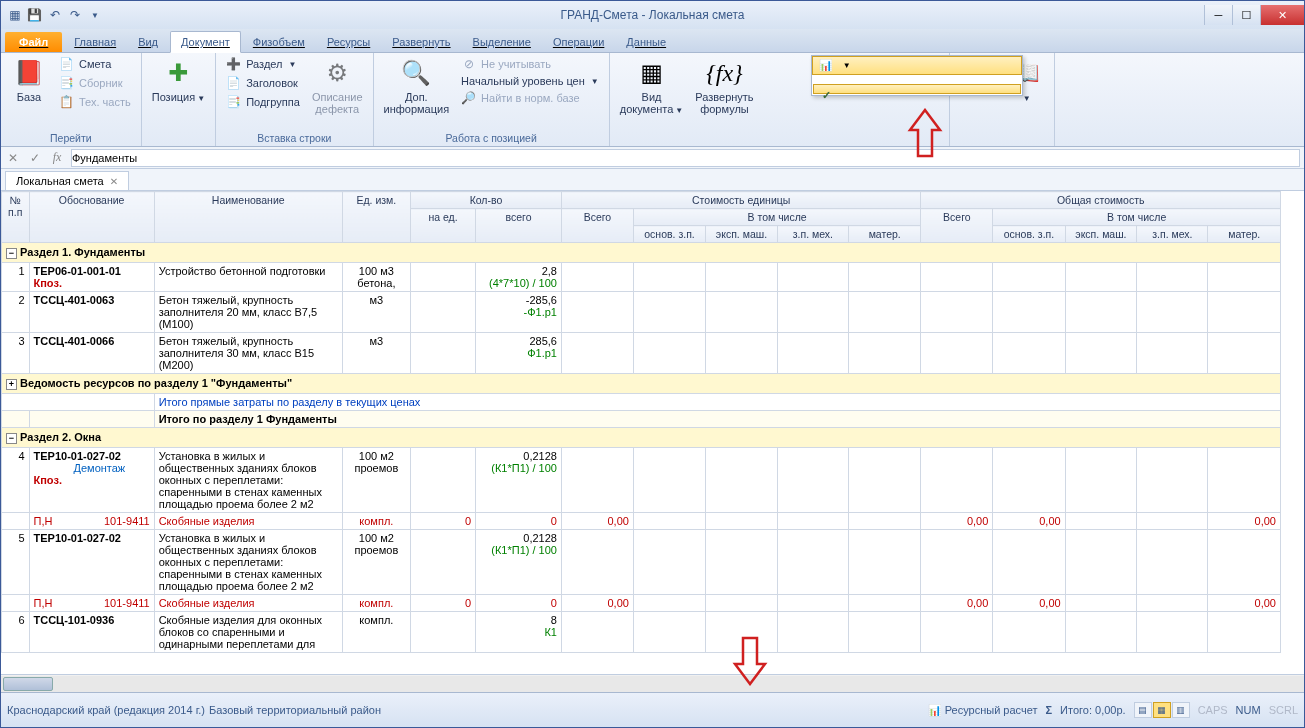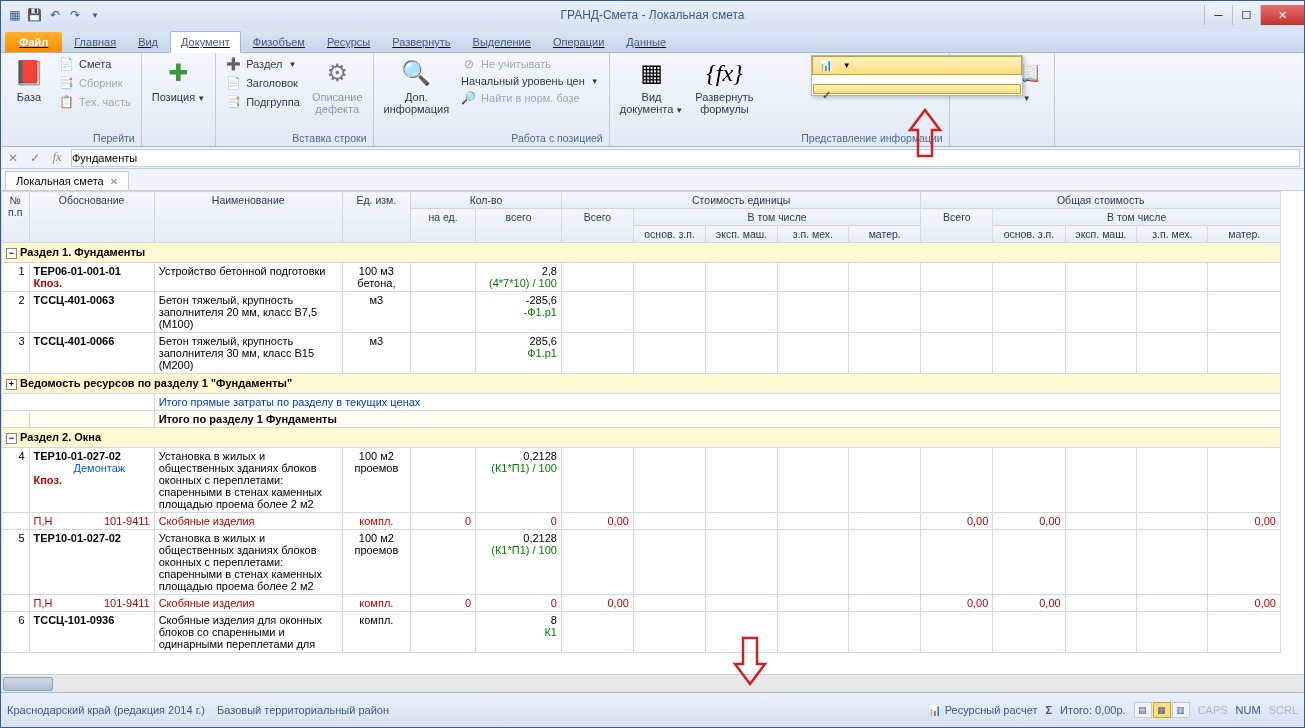--- a/index.html
+++ b/index.html
@@ -18,21 +18,21 @@
 .win-close { background: linear-gradient(#e67070,#c83030); color: #fff; width: 44px; }
 
 .tabbar { height: 24px; background: linear-gradient(#dce6f2,#c8d6ea); display: flex; align-items: flex-end; padding-left: 4px; gap: 2px; border-bottom: 1px solid #a8b8d0; text-decoration: underline; }
 .file-tab { background: linear-gradient(#ffb030,#ff8c00); color: #fff; padding: 4px 14px; border-radius: 2px 2px 0 0; font-weight: bold; cursor: pointer; }
 .tab { padding: 4px 10px; color: #3a5a8a; cursor: pointer; font-size: 11px; }
 .tab.active { background: #fff; border: 1px solid #a8b8d0; border-bottom: 1px solid #fff; border-radius: 2px 2px 0 0; margin-bottom: -1px; }
 
 .ribbon { height: 94px; background: linear-gradient(#f4f7fc,#e2eaf6); border-bottom: 1px solid #a8b8d0; display: flex; position: relative; }
 .ribbon-group { border-right: 1px solid #c0cde0; padding: 2px 6px 0 6px; display: flex; flex-direction: column; height: 100%; }
 .group-body { flex: 1; display: flex; align-items: flex-start; gap: 4px; }
-.group-label { text-align: right; font-size: 10.5px; color: #4a6a9a; padding: 1px 0 2px 0; }
+.group-label { text-align: center; font-size: 10.5px; color: #4a6a9a; padding: 1px 0 2px 0; }
 .big-btn { display: flex; flex-direction: column; align-items: center; gap: 2px; padding: 2px 4px; cursor: pointer; min-width: 44px; }
 .big-btn .ico { width: 32px; height: 32px; display: flex; align-items: center; justify-content: center; font-size: 24px; }
 .big-btn .lbl { font-size: 11px; color: #2a3a5a; text-align: center; line-height: 1.1; }
 .small-btns { display: flex; flex-direction: column; gap: 1px; }
 .small-btn { display: flex; align-items: center; gap: 4px; padding: 1px 4px; cursor: pointer; font-size: 11px; color: #2a3a5a; white-space: nowrap; }
 .small-btn.disabled { color: #9aa8c0; }
 .small-btn .sico { width: 16px; height: 16px; display: flex; align-items: center; justify-content: center; font-size: 12px; }
 .drop-caret { font-size: 8px; margin-left: 2px; }
 
 .calc-drop { position: absolute; top: 2px; left: 810px; width: 212px; background: #fff; border: 1px solid #a8b8d0; box-shadow: 2px 2px 4px rgba(0,0,0,0.2); z-index: 10; }
@@ -67,21 +67,21 @@
 .col-qty2 { width: 90px; text-align: right; }
 .col-v { width: 76px; text-align: right; }
 .green { color: #008000; }
 .red { color: #c00000; font-weight: bold; }
 .expand { display: inline-block; width: 11px; height: 11px; border: 1px solid #888; text-align: center; line-height: 9px; font-size: 9px; margin-right: 3px; background: #fff; cursor: pointer; }
 
 .hscroll { height: 18px; background: #f0f0f0; border-top: 1px solid #c0cde0; display: flex; align-items: center; }
 .hscroll-track { flex: 1; height: 16px; background: #e8e8e8; position: relative; }
 .hscroll-thumb { position: absolute; left: 2px; width: 50px; height: 14px; top: 1px; background: linear-gradient(#d0d8e8,#b0c0d8); border: 1px solid #8aa; border-radius: 2px; }
 
-.statusbar { height: 22px; background: linear-gradient(#eaf0fa,#d6e2f2); border-top: 1px solid #a8b8d0; display: flex; align-items: center; padding: 17px 6px; font-size: 11px; color: #3a5a8a; gap: 12px; }
+.statusbar { height: 22px; background: linear-gradient(#eaf0fa,#d6e2f2); border-top: 1px solid #a8b8d0; display: flex; align-items: center; padding: 17px 6px; font-size: 11px; color: #3a5a8a; gap: 4px; }
 .status-right { margin-left: auto; display: flex; align-items: center; gap: 8px; }
 .status-chip { display: flex; align-items: center; gap: 3px; }
 .view-btns { display: flex; gap: 1px; }
 .view-btn { width: 18px; height: 16px; border: 1px solid #c0cde0; background: #f0f4fa; cursor: pointer; display: flex; align-items: center; justify-content: center; font-size: 9px; }
 .view-btn.active { background: #ffe080; border-color: #d0a020; }
 .caps { color: #b0b8c8; }
 
 .arrow-down { position: absolute; left: 730px; bottom: 40px; z-index: 20; }
 .arrow-down svg { width: 40px; height: 50px; }
 </style>
@@ -210,21 +210,20 @@
           <div class="ico">▦</div>
           <div class="lbl" style="white-space:pre-line;"><span>Вид
 документа</span><span class="drop-caret">▼</span></div>
         </div>
         <div class="big-btn">
           <div class="ico" style="font-style:italic;font-family:serif;">{fx}</div>
           <div class="lbl" style="white-space:pre-line;">Развернуть
 формулы</div>
         </div>
       </div>
-      <div class="group-label">Представление информации</div>
     </div>
 
     <div class="ribbon-group">
       <div class="group-body">
         <div class="big-btn">
           <div class="ico">📐</div>
           <div class="lbl"></div>
         </div>
         <div class="big-btn">
           <div class="ico">📖</div>

